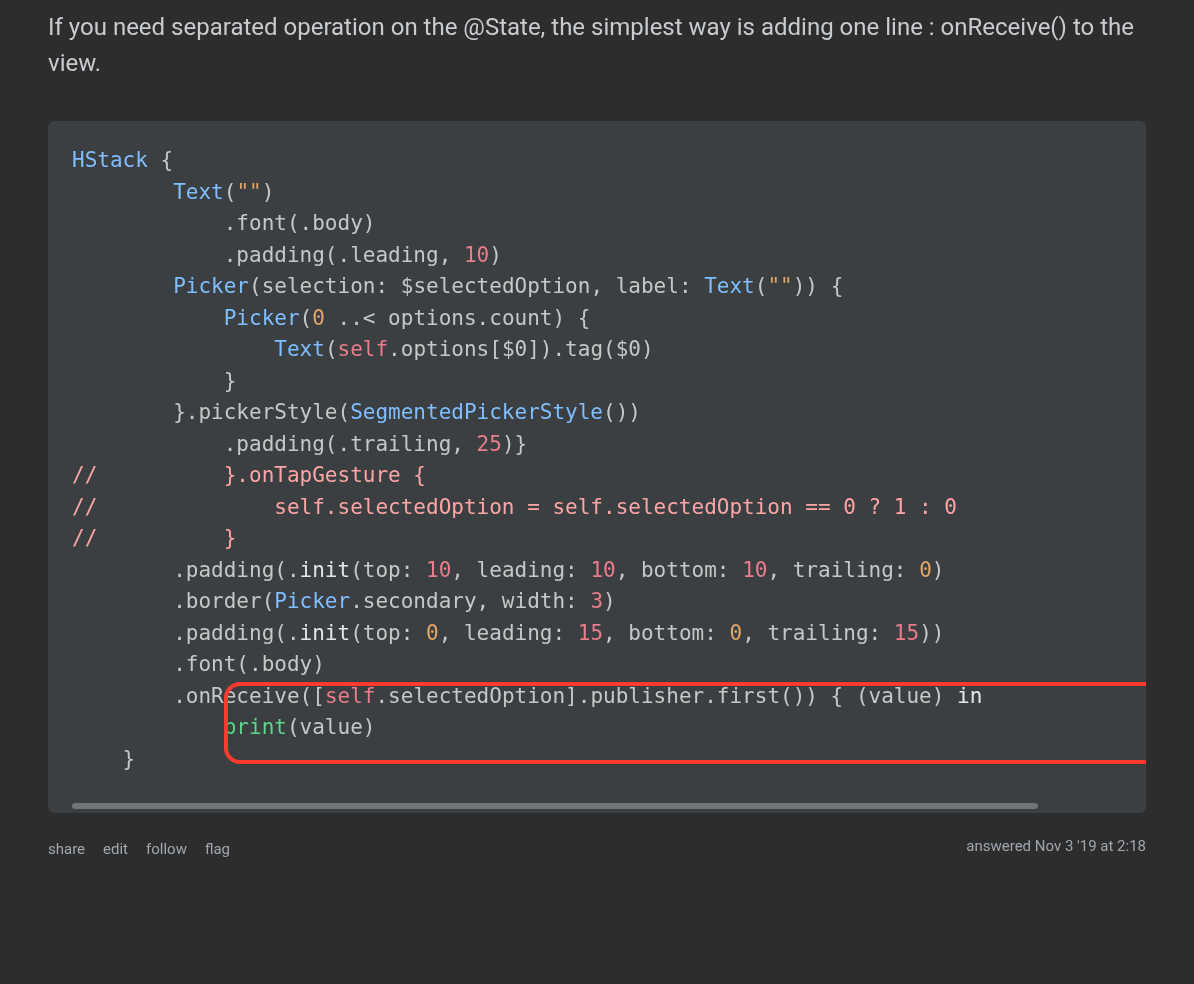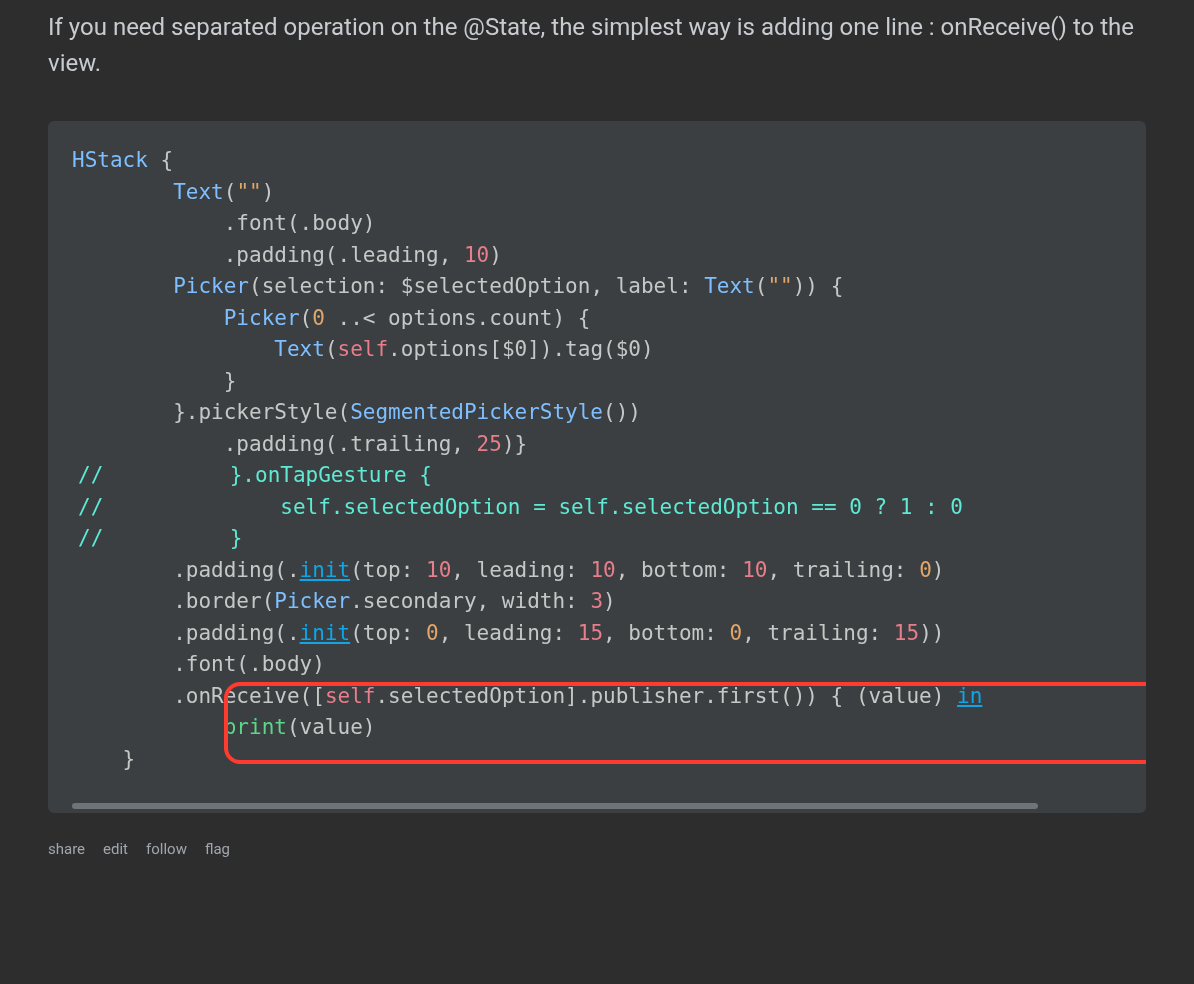--- a/index.html
+++ b/index.html
@@ -31,24 +31,24 @@
     font-family: ui-monospace, SFMono-Regular, Menlo, Consolas, monospace;
     font-size: 21px;
     line-height: 1.5;
     white-space: pre;
     color: #c5c8c6;
     padding-bottom: 24px;
   }
   .tok-type   { color: #7fbfff; }
   .tok-str    { color: #e0a66a; }
   .tok-num    { color: #e87d8b; }
-  .tok-kw     { color: #0ea5e9; text-decoration: underline; }
+  .tok-kw     { color: #e5e5e5; }
   .tok-self   { color: #e87d8b; }
   .tok-zero   { color: #e0a66a; }
-  .tok-comment{ color: #5eead4; margin-left: 6px; }
+  .tok-comment{ color: #fca5a5; }
   .tok-green  { color: #5bd68a; }
   .tok-plain  { color: #c5c8c6; }
 
   .highlight-box {
     position: absolute;
     border: 4px solid #ff3b30;
     border-radius: 16px;
     pointer-events: none;
     left: 176px;
     top: 561px;
@@ -165,16 +165,17 @@
   <div class="meta-row">
     <div class="action-links">
       <span>share</span>
       <span>edit</span>
       <span>follow</span>
       <span>flag</span>
     </div>
 
 
     <div class="answered-info">
+      <div>answered Nov 3 '19 at 2:18</div>
     </div>
   </div>
 
 </div>
 
 </body></html>

